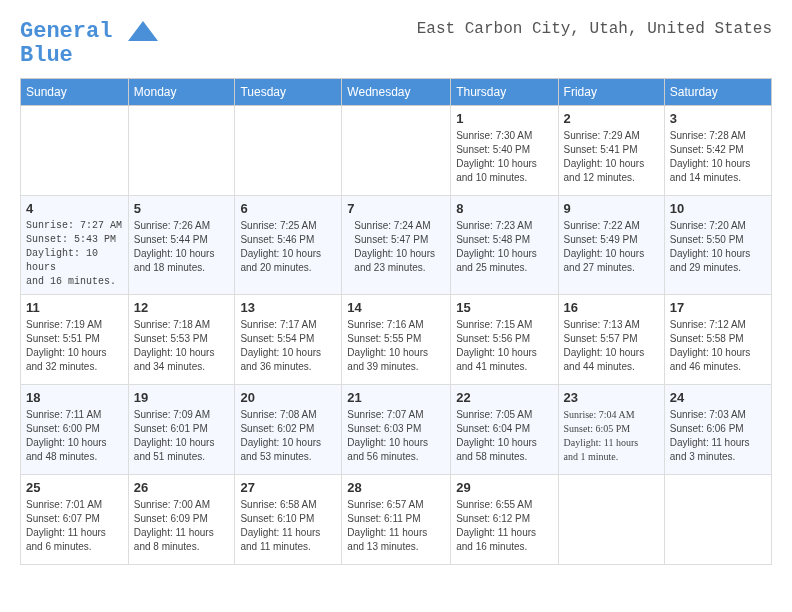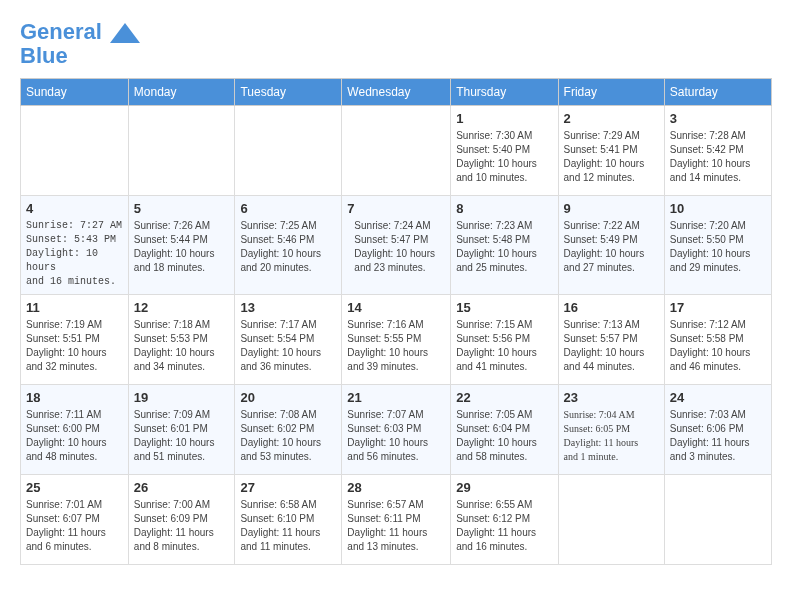--- a/index.html
+++ b/index.html
@@ -8,20 +8,21 @@
       background: #fff;
       width: 792px;
       min-height: 612px;
       padding: 20px;
     }
     .header-section {
       display: flex;
       justify-content: space-between;
       align-items: flex-start;
       margin-bottom: 10px;
+      font-family: Liberation Mono, monospace;
     }
     .logo {
       display: flex;
       align-items: center;
     }
     .logo-text {
       font-size: 22px;
       font-weight: bold;
       color: #333;
       line-height: 1.1;
@@ -98,20 +99,21 @@
       <div class="logo-text">
         <span>General</span>
         <svg class="logo-icon" viewBox="0 0 30 20" xmlns="http://www.w3.org/2000/svg" style="display:inline-block;vertical-align:middle;">
           <polygon points="0,20 15,0 30,20" fill="#4a90d9"></polygon>
         </svg><br>
         <span style="color:#4a90d9;">Blue</span>
       </div>
     </div>
   </div>
   <div class="title-section">
+    <div class="subtitle">East Carbon City, Utah, United States</div>
   </div>
 </div>
 
 <table>
   <thead>
     <tr id="header-row">
         <th>Sunday</th>
         <th>Monday</th>
         <th>Tuesday</th>
         <th>Wednesday</th>

